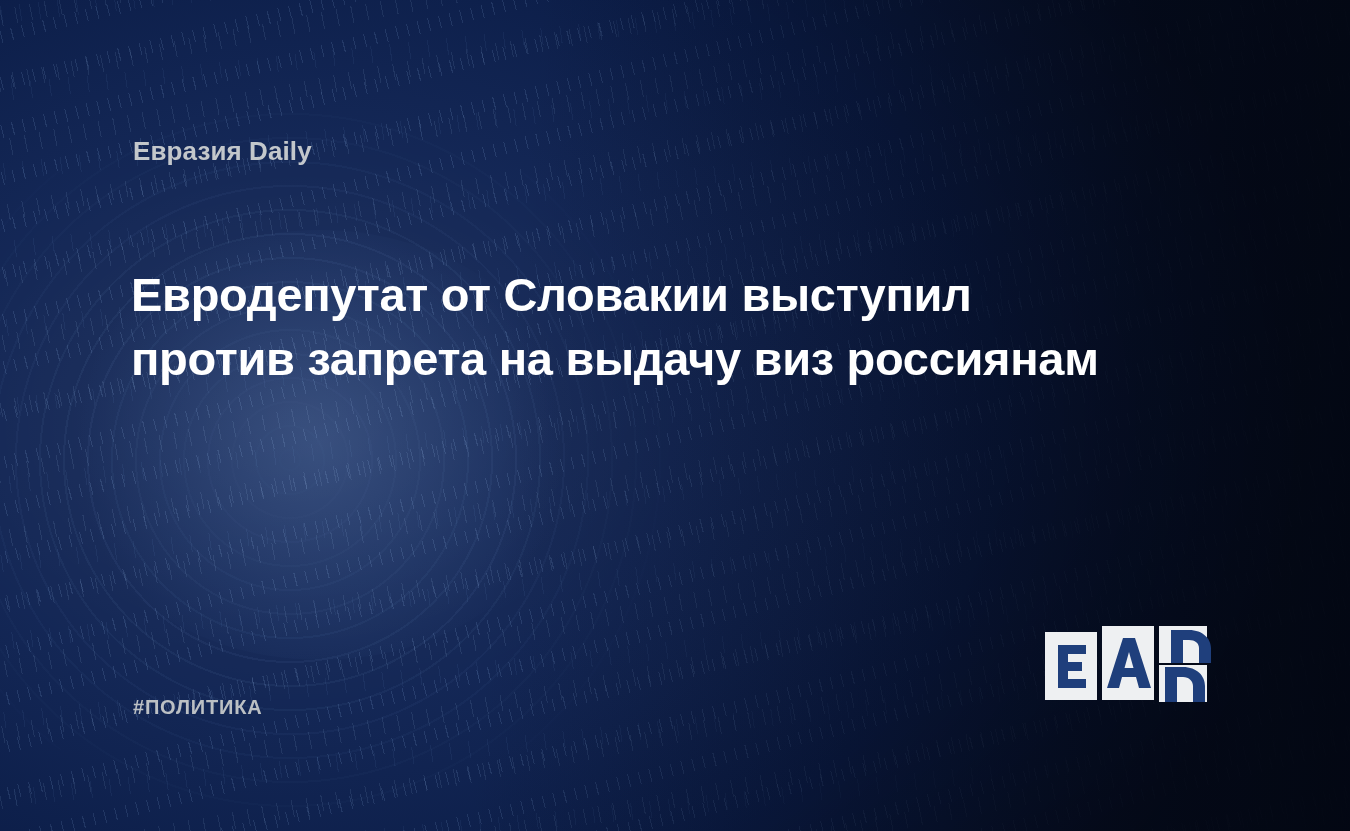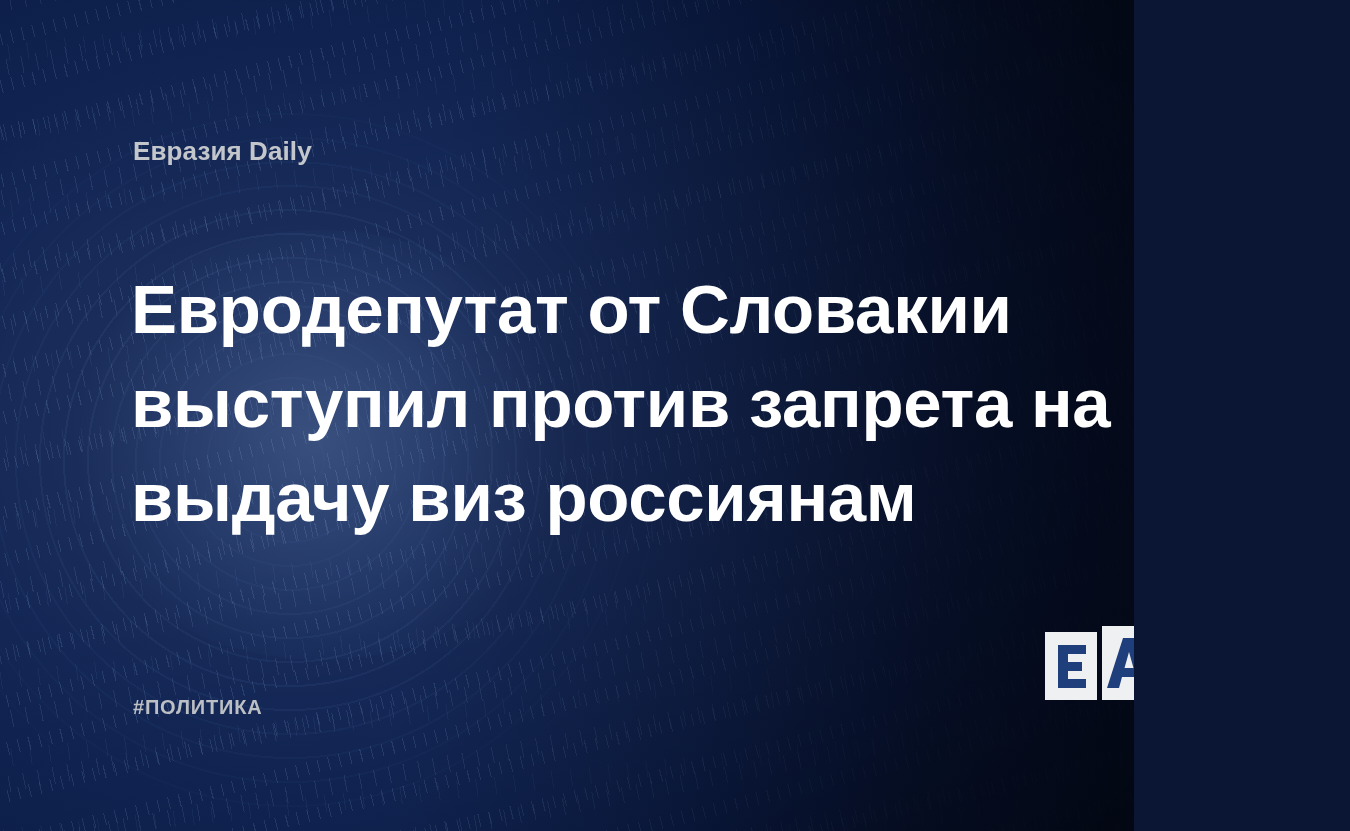--- a/index.html
+++ b/index.html
@@ -7,21 +7,21 @@
 
   html, body {
     width:1350px; height:831px;
     background:#0a1634;
     font-family:"Liberation Sans","DejaVu Sans",sans-serif;
     overflow:hidden;
   }
 
   .card {
     position:relative;
-    width:1134px; height:831px;
+    width:1350px; height:831px;
     overflow:hidden;
     background:#0c2050;
   }
 
   
   .bg-base {
     position:absolute; inset:0;
     background:
       radial-gradient(ellipse 520px 430px at 255px 415px,
         #1d4278 0%, #17386a 28%, #112c58 55%, #0c2050 78%, #0a1a44 100%),
@@ -128,21 +128,21 @@
     position:absolute; left:133px; top:136px;
     font-size:26px; font-weight:bold;
     color:#c3c7cb;
     letter-spacing:.1px;
     white-space:nowrap;
   }
 
   .headline {
     position:absolute; left:131px; top:263px;
     width:990px;
-    font-size:69px;
+    font-size:47px;
     font-weight:bold;
     line-height:1.36;
     color:#ffffff;
     letter-spacing:-.3px;
   }
 
   .tag {
     position:absolute; left:133px; top:696px;
     font-size:20px; font-weight:bold;
     color:#bcc0c4;

